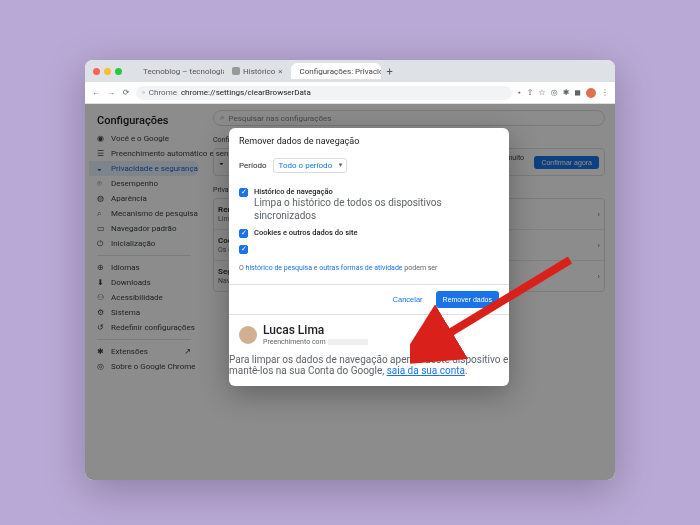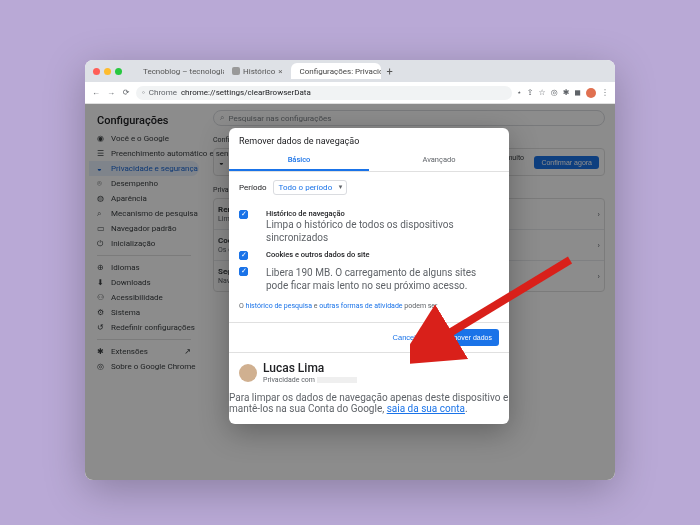--- a/index.html
+++ b/index.html
@@ -53,21 +53,21 @@
   .scrim{position:absolute;inset:44px 0 0 0;background:rgba(0,0,0,.45)}
   .modal{position:absolute;left:144px;top:68px;width:280px;background:#fff;border-radius:6px;box-shadow:0 8px 30px rgba(0,0,0,.3);overflow:hidden;color:#202124}
   .modal-title{font-size:9px;padding:8px 10px 4px}
   .mtabs{display:flex;border-bottom:1px solid #e0e0e0}
   .mtab{flex:1;text-align:center;padding:5px 0;font-size:7.5px;color:#5f6368}
   .mtab.active{color:#1a73e8;border-bottom:2px solid #1a73e8;font-weight:500}
   .modal-body{padding:8px 10px}
   .period{display:flex;align-items:center;gap:6px;margin-bottom:14px}
   .select{border:1px solid #dadce0;border-radius:3px;padding:2px 14px 2px 5px;position:relative;color:#1a73e8;min-width:70px}
   .select::after{content:"▾";position:absolute;right:4px;color:#5f6368;font-size:7px}
-  .opt{display:flex;gap:18px;margin-bottom:6px}
+  .opt{display:flex;gap:6px;margin-bottom:6px}
   .chk{width:9px;height:9px;border:1px solid #1a73e8;background:#1a73e8;border-radius:2px;flex-shrink:0;position:relative;margin-top:1px}
   .chk::after{content:"✓";position:absolute;color:#fff;font-size:7px;left:1px;top:-1px}
   .opt .txt b{display:block;font-weight:500;font-size:7.5px;color:#202124}
   .opt .txt span{font-size:10px;color:#5f6368;line-height:1.3}
   .note{font-size:7px;color:#5f6368;padding:4px 0}
   .link{color:#1a73e8}
   .modal-actions{display:flex;justify-content:flex-end;gap:6px;padding:6px 10px;border-top:1px solid #e0e0e0}
   .btn-flat{background:none;border:none;color:#1a73e8;font-size:7.5px;padding:4px 7px}
   .userbox{border-top:1px solid #e0e0e0;padding:8px 10px;display:flex;gap:6px;align-items:center}
   .uavatar{width:18px;height:18px;border-radius:50%;background:#d0b090}
@@ -222,52 +222,48 @@
             <span class="chev">›</span>
           </div>
       </div>
     </div>
   </div>
 
   <div class="scrim"></div>
 
   <div class="modal">
     <div class="modal-title">Remover dados de navegação</div>
-    <div class="mtabs">
-      <div class="mtab active">Básico</div>
-      <div class="mtab">Avançado</div>
-    </div>
     <div class="modal-body">
       <div class="period">
         <span>Período</span>
         <div class="select"><span>Todo o período</span></div>
       </div>
       <div class="opt">
         <div class="chk"></div>
         <div class="txt"><b>Histórico de navegação</b><span>Limpa o histórico de todos os dispositivos sincronizados</span></div>
       </div>
       <div class="opt">
         <div class="chk"></div>
         <div class="txt"><b>Cookies e outros dados do site</b></div>
       </div>
       <div class="opt">
         <div class="chk"></div>
-        <div class="txt"><span>Libera 190 MB. O carregamento de alguns sites pode ficar mais lento no seu próximo acesso.</span></div>
+        <div class="txt"></div>
       </div>
       <div class="note">
         <span>O </span><span class="link">histórico de pesquisa</span><span> e </span><span class="link">outras formas de atividade</span><span> podem ser</span>
       </div>
     </div>
     <div class="modal-actions">
       <button class="btn-flat">Cancelar</button>
       <button class="btn-blue">Remover dados</button>
     </div>
     <div class="userbox">
       <div class="uavatar"></div>
-      <div class="t"><b>Lucas Lima</b><br><span>Privacidade com</span> <span class="gray"></span></div>
+      <div class="t"><b>Lucas Lima</b><br><span>Preenchimento com</span> <span class="gray"></span></div>
     </div>
     <div class="foot">
       <span>Para limpar os dados de navegação apenas deste dispositivo e mantê-los na sua Conta do Google, </span><span class="link" style="text-decoration:underline">saia da sua conta</span>.
     </div>
   </div>
 </div>
 
 <svg class="arrow" style="left:410px;top:245px" width="180" height="120">
   <defs>
       <marker id="ah" markerWidth="8" markerHeight="8" refX="2" refY="4" orient="auto">

